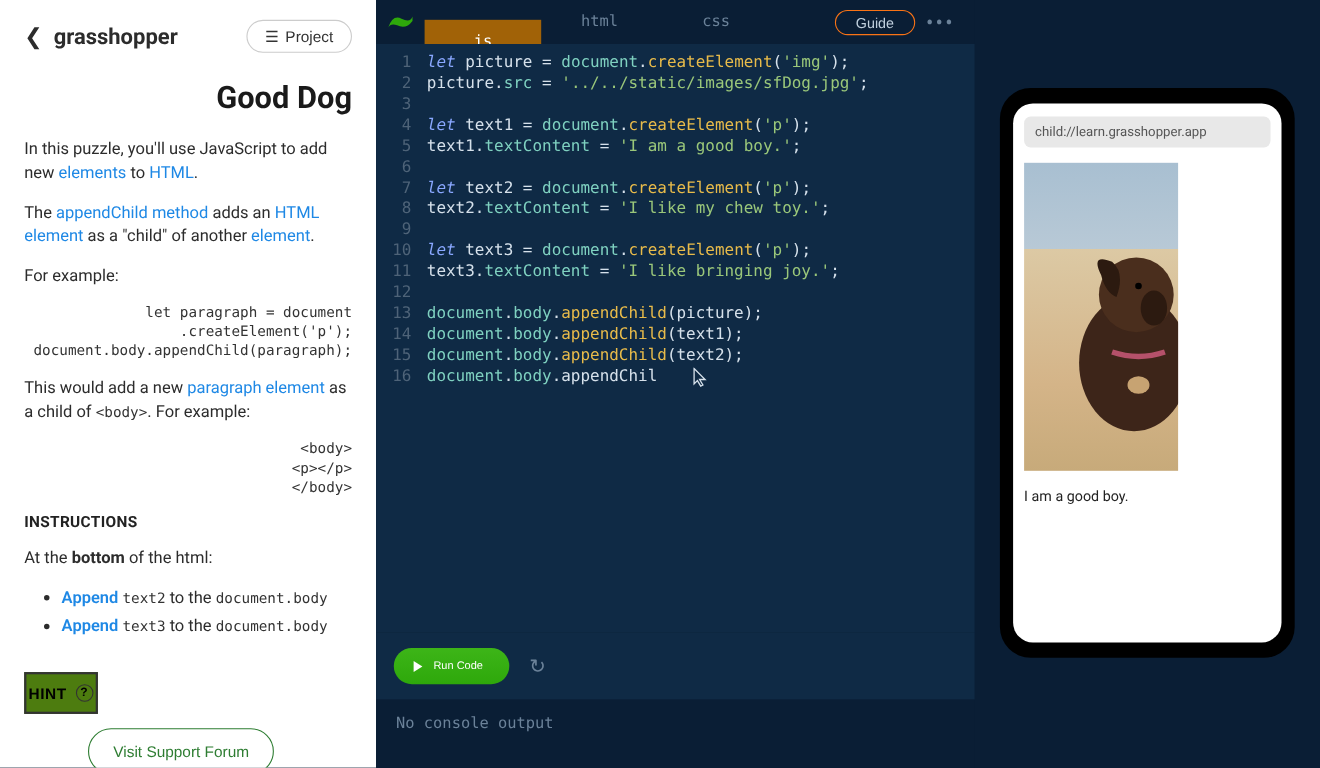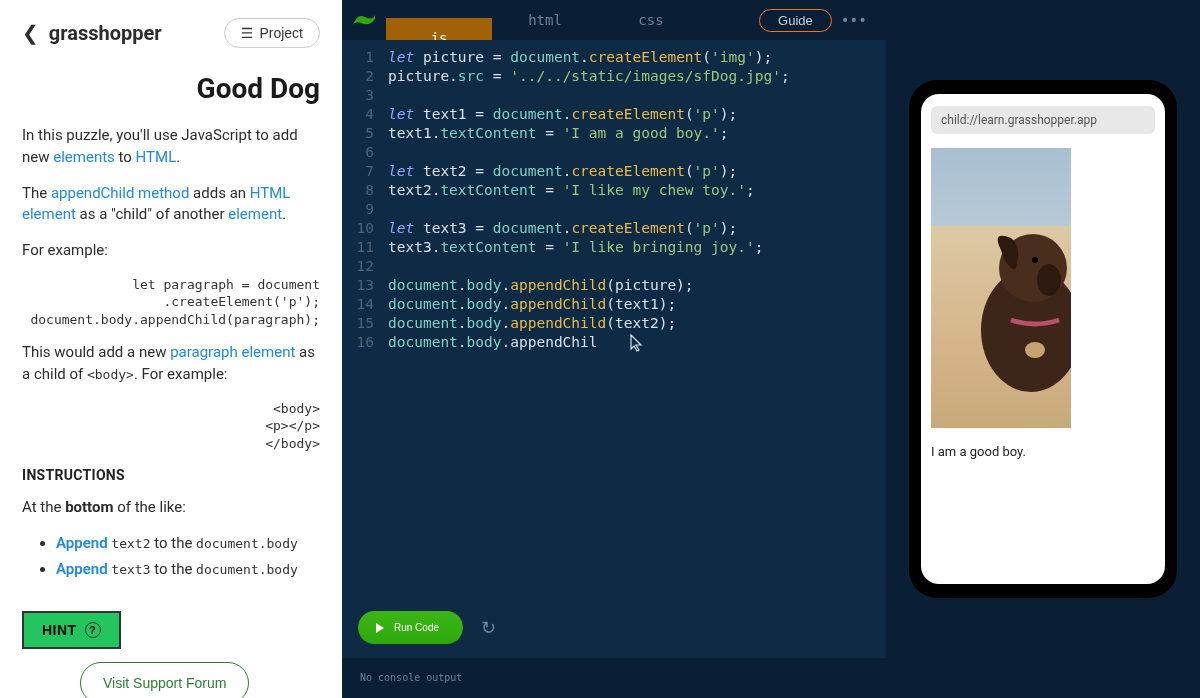--- a/index.html
+++ b/index.html
@@ -88,22 +88,22 @@
     .instructions-list {
       padding-left: 34px;
       font-size: 15px;
       color: #2c2c2c;
       line-height: 1.55;
     }
     .instructions-list li { margin-bottom: 2px; }
     .instructions-list .link { font-weight: 600; }
     .hint-btn {
       border: 2px solid #333;
-      background: #22c55e;
-      padding: 9px 18px;
+      background: #4d7c0f;
+      padding: 9px 2px;
       font-weight: 700;
       font-size: 14px;
       letter-spacing: 0.5px;
       cursor: pointer;
       display: inline-flex;
       align-items: center;
       gap: 8px;
       margin-top: 28px;
     }
     .hint-btn .q {
@@ -240,23 +240,23 @@
     }
     .reload {
       color: #6b8299;
       font-size: 18px;
       cursor: pointer;
     }
     .console {
       background: #0a1e35;
       color: #6b8299;
       font-family: "Menlo", monospace;
-      font-size: 10px;
+      font-size: 14px;
       padding: 14px 18px;
-      height: 40px;
+      height: 62px;
     }
     
     .right-panel {
       width: 314px;
       background: #0a1e35;
       display: flex;
       align-items: flex-start;
       justify-content: center;
       padding-top: 80px;
     }
@@ -337,21 +337,21 @@
 .createElement('p');
 document.body.appendChild(paragraph);</div>
     <p>
       <span>This would add a new </span><a class="link">paragraph element</a><span> as a child of </span><span class="code">&lt;body&gt;</span><span>. For example:</span>
     </p>
     <div class="codeblock">&lt;body&gt;
     &lt;p&gt;&lt;/p&gt;
 &lt;/body&gt;</div>
     <div class="instr-hd">INSTRUCTIONS</div>
     <p>
-      <span>At the </span><b>bottom</b><span> of the like:</span>
+      <span>At the </span><b>bottom</b><span> of the html:</span>
     </p>
     <ul class="instructions-list">
       <li><a class="link">Append</a> <span class="code">text2</span><span> to the </span><span class="code">document.body</span></li>
       <li><a class="link">Append</a> <span class="code">text3</span><span> to the </span><span class="code">document.body</span></li>
     </ul>
   </div>
 
   <button class="hint-btn">
     <span>HINT</span>
     <span class="q">?</span>

